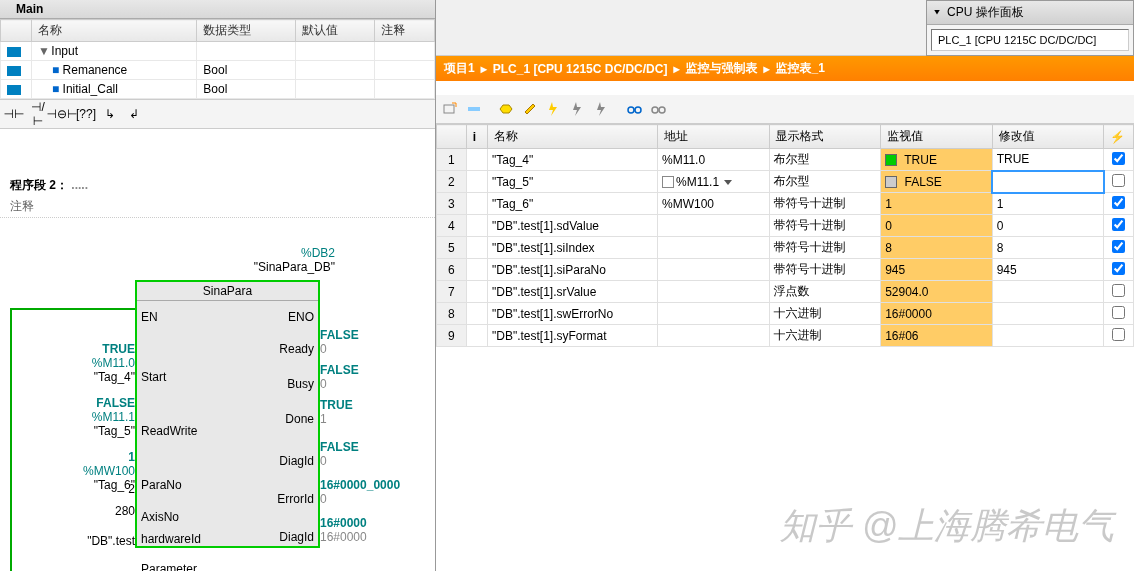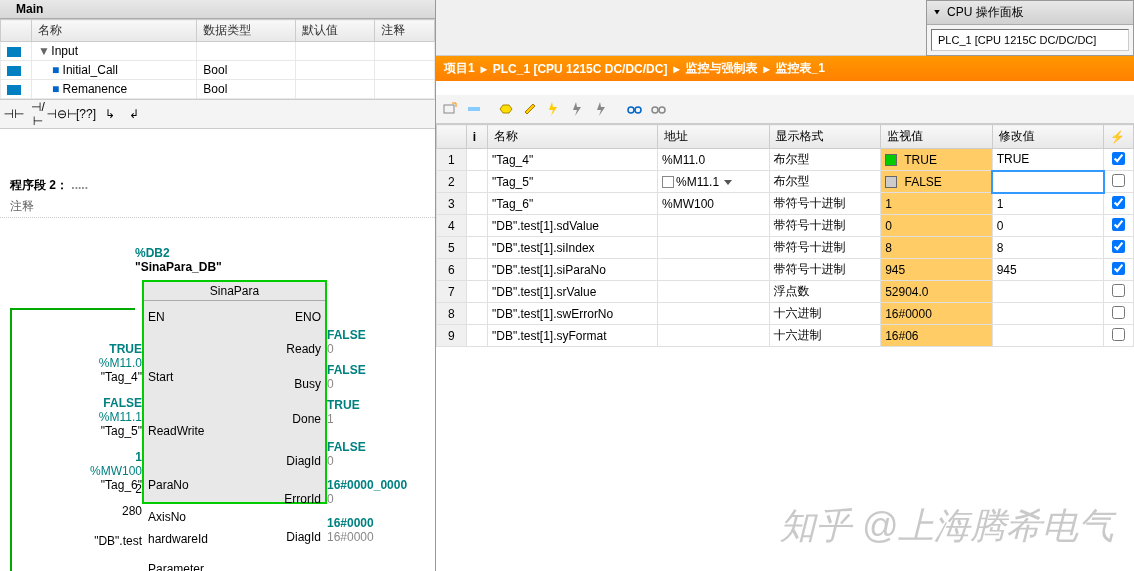--- a/index.html
+++ b/index.html
@@ -17,21 +17,21 @@
 .tree-toggle { display: inline-block; width: 10px; color: #666; }
 
 .toolbar { display: flex; gap: 2px; padding: 3px; border-top: 1px solid #ccc; border-bottom: 1px solid #ccc; background: #f4f4f4; }
 .tb-btn { width: 22px; height: 22px; border: 1px solid transparent; background: none; cursor: pointer; display: flex; align-items: center; justify-content: center; }
 
 .network-area { flex: 1; background: #fff; padding: 4px 0 0 0; overflow: hidden; position: relative; margin-top: 42px; }
 .network-title { padding: 2px 10px; font-weight: bold; }
 .network-comment { padding: 2px 10px; color: #666; border-bottom: 1px dotted #ccc; }
 
 .ladder { position: relative; width: 100%; height: 400px; margin-top: 10px; }
-.block-label { position: absolute; text-align: left; color: #008080; font-weight: bold; }
+.block-label { position: absolute; text-align: right; color: #008080; font-weight: normal; }
 .fb-box { position: absolute; border: 2px solid #0c0; background: #e8e8e8; }
 .fb-title { text-align: center; border-bottom: 1px solid #aaa; padding: 2px; background: #e8e8e8; }
 .fb-pin { position: absolute; font-size: 11px; }
 .fb-pin-left { right: 100%; text-align: right; padding-right: 2px; white-space: nowrap; }
 .fb-pin-right { left: 100%; text-align: left; padding-left: 2px; white-space: nowrap; }
 .pin-name { color: #000; }
 .sig-val { color: #008080; font-weight: bold; display: block; }
 .sig-addr { color: #008080; display: block; }
 .sig-tag { color: #000; display: block; }
 .rail { position: absolute; background: #0a0; }
@@ -88,28 +88,28 @@
       <tbody id="iface-body">
           <tr>
             <td><span class="interface-row-icon"></span></td>
             <td><span class="tree-toggle">▼</span> Input</td>
             <td></td>
             <td></td>
             <td></td>
           </tr>
           <tr>
             <td><span class="interface-row-icon"></span></td>
-            <td><span style="color:#06c;margin-left:14px">■</span> Initial_Call</td>
+            <td><span style="color:#06c;margin-left:14px">■</span> Remanence</td>
             <td>Bool</td>
             <td></td>
             <td></td>
           </tr>
           <tr>
             <td><span class="interface-row-icon"></span></td>
-            <td><span style="color:#06c;margin-left:14px">■</span> Remanence</td>
+            <td><span style="color:#06c;margin-left:14px">■</span> Initial_Call</td>
             <td>Bool</td>
             <td></td>
             <td></td>
           </tr>
         </tbody>
     </table>
 
     <div class="toolbar">
       <button class="tb-btn">⊣⊢</button>
       <button class="tb-btn">⊣/⊢</button>
@@ -127,21 +127,21 @@
 
       <div class="ladder">
         <div class="rail" style="left:10px; top:80px; width:2px; height:300px;"></div>
         <div class="rail" style="left:10px; top:80px; width:125px; height:2px;"></div>
 
         <div class="block-label" style="left:135px; top:18px; width:200px;">
           <span>%DB2</span><br>
           <span style="color:#000">"SinaPara_DB"</span>
         </div>
 
-        <div class="fb-box" style="left:142px; top:52px; width:185px; height:224px;">
+        <div class="fb-box" style="left:135px; top:52px; width:185px; height:268px;">
           <div class="fb-title">SinaPara</div>
           <div id="fb-left-pins">
               <div class="fb-pin" style="left: 4px; top: 28px;"><span class="pin-name">EN</span></div>
               <div class="fb-pin fb-pin-left" style="top: 0px; width: 70px; left: -70px;"></div>
               <div class="fb-pin" style="left: 4px; top: 88px;"><span class="pin-name">Start</span></div>
               <div class="fb-pin fb-pin-left" style="top: 60px; width: 70px; left: -70px;">
                 <span class="sig-val">TRUE</span>
                 <span class="sig-addr">%M11.0</span>
                 <span class="sig-tag">"Tag_4"</span>
               </div>

